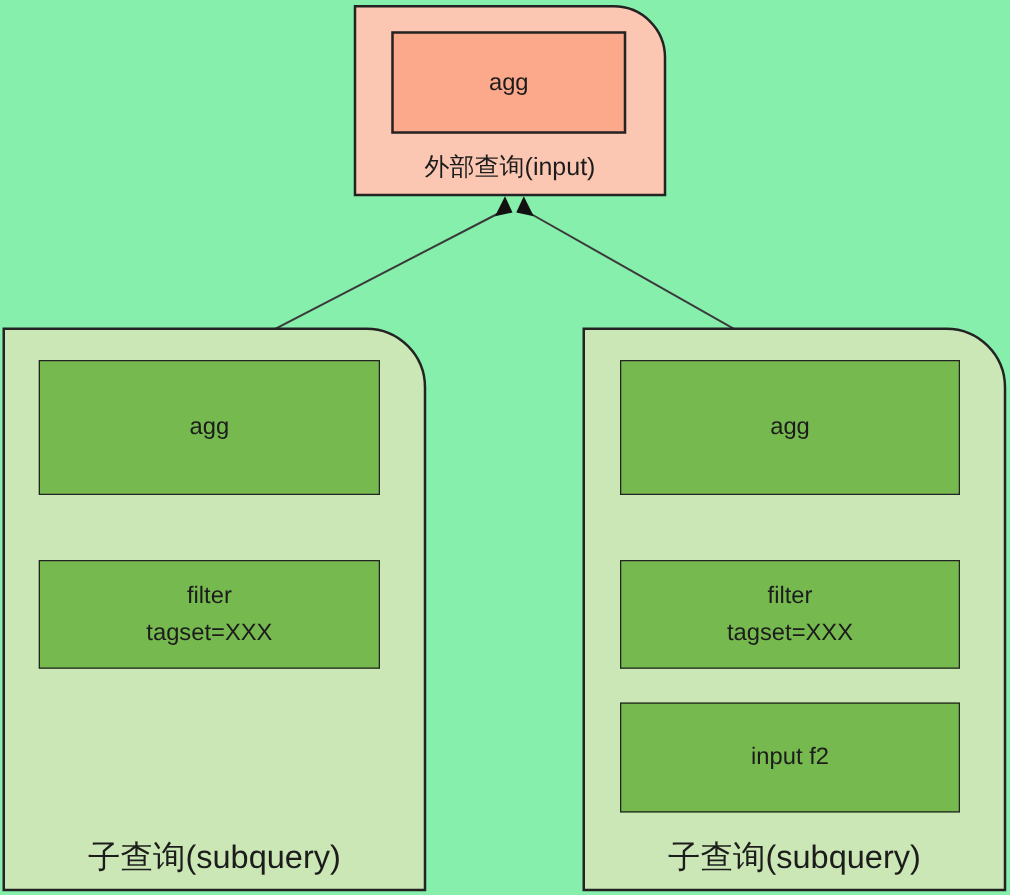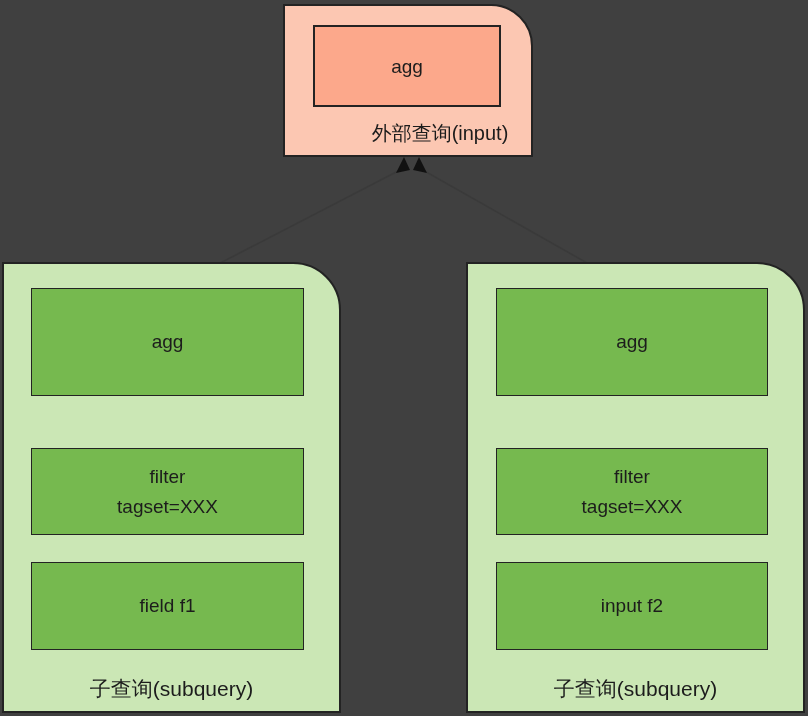--- a/index.html
+++ b/index.html
@@ -6,21 +6,21 @@
     margin: 0;
     padding: 0;
     background: #ffffff;
     font-family: "Liberation Sans", "DejaVu Sans", sans-serif;
     color: #1c1c1c;
   }
   .canvas {
     position: relative;
     width: 808px;
     height: 716px;
-    background: #404040;
+    background: #86efac;
     overflow: hidden;
   }
   svg.connectors {
     position: absolute;
     left: 0; top: 0;
     width: 808px; height: 716px;
     pointer-events: none;
   }
   
   .outer-group {
@@ -46,21 +46,20 @@
     font-size: 19px;
     line-height: 29px;
     text-align: center;
   }
   .outer-group .group-label {
     position: absolute;
     left: 0; bottom: 8px;
     width: 100%;
     text-align: center;
     font-size: 20px;
-    padding-left: 32px;
   }
   
   .sub-group {
     position: absolute;
     top: 262px;
     width: 339px; height: 451px;
     box-sizing: border-box;
     background: #cbe7b5;
     border: 2px solid #232323;
     border-top-right-radius: 48px;
@@ -83,21 +82,21 @@
   .sub-left  .sub-node { left: 27px; width: 273px; }
   .sub-right .sub-node { left: 28px; width: 272px; }
   .node-agg    { top: 24px;  height: 108px; }
   .node-filter { top: 184px; height: 87px; text-align: right;  }
   .node-field  { top: 298px; height: 88px;  }
   .sub-group .group-label {
     position: absolute;
     left: 0; bottom: 8px;
     width: 100%;
     text-align: center;
-    font-size: 21px;
+    font-size: 26px;
   }
   .line-txt { display: block; }
 </style>
 </head>
 <body>
 
 <div class="canvas">
 
   <svg class="connectors" viewBox="0 0 808 716" xmlns="http://www.w3.org/2000/svg">
 
@@ -122,23 +121,20 @@
   </div>
 
   <div class="sub-group sub-left">
     <div class="sub-node node-agg">
       <span class="line-txt">agg</span>
     </div>
     <div class="sub-node node-filter">
       <span class="line-txt">filter</span>
       <span class="line-txt">tagset=XXX</span>
     </div>
-    <div class="sub-node node-field">
-      <span class="line-txt">field f1</span>
-    </div>
     <div class="group-label">子查询(subquery)</div>
   </div>
 
   <div class="sub-group sub-right">
     <div class="sub-node node-agg">
       <span class="line-txt">agg</span>
     </div>
     <div class="sub-node node-filter">
       <span class="line-txt">filter</span>
       <span class="line-txt">tagset=XXX</span>

